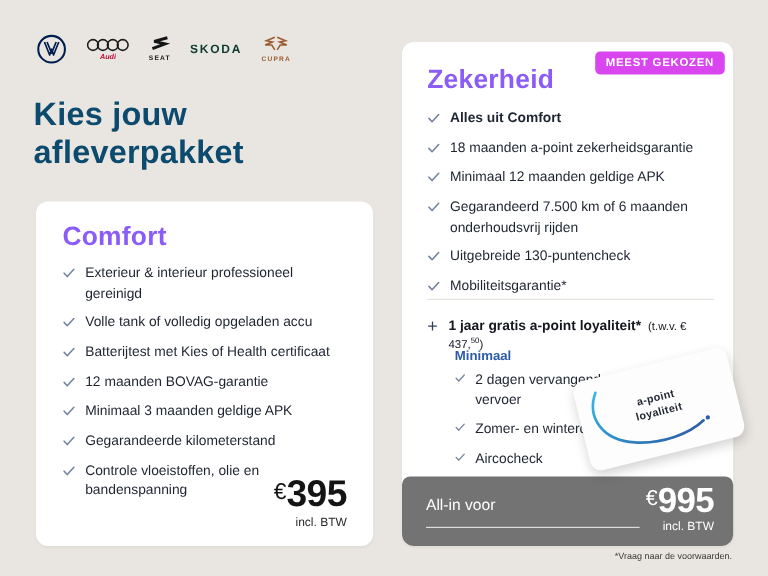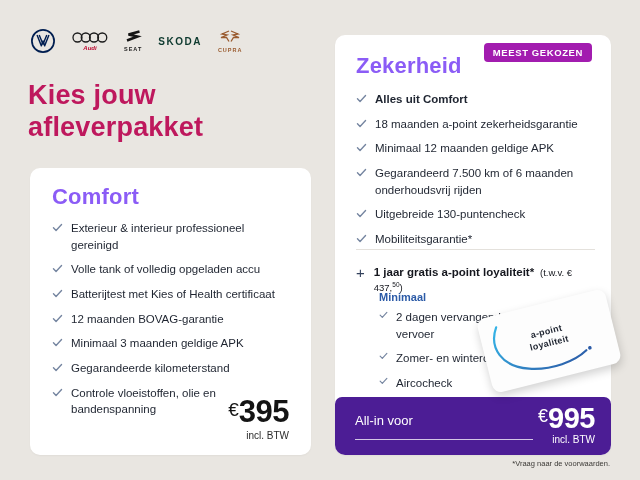--- a/index.html
+++ b/index.html
@@ -17,21 +17,21 @@
   .brand{display:flex;flex-direction:column;align-items:center;justify-content:center;}
   .brand-sub{font-size:5.5px;font-weight:bold;letter-spacing:1px;margin-top:1px;}
   .audi-sub{color:#BB0A30;font-style:italic;letter-spacing:0;font-size:6px;font-weight:bold;}
   .seat-sub{color:#1A1A1A;}
   .cupra-sub{color:#9A5B2F;}
   .skoda-word{font-size:10px;font-weight:bold;letter-spacing:1.5px;color:#0E3A2F;}
 
   
   .headline{
     position:absolute;left:28px;top:80px;width:290px;
-    font-size:27px;line-height:1.17;font-weight:600;color:#be185d;
+    font-size:27px;line-height:1.17;font-weight:600;color:#0c4a6e;
     letter-spacing:0.2px;
   }
 
   
   .card{position:absolute;background:#FFFFFF;border-radius:10px;box-shadow:0 1px 2px rgba(0,0,0,0.04);}
   .card-comfort{left:30px;top:168px;width:281px;height:287px;}
   .card-zeker{left:335px;top:35px;width:276px;height:420px;}
 
   .card-title{font-size:22px;font-weight:bold;color:#8b5cf6;letter-spacing:0.2px;}
   .comfort-title{position:absolute;left:22px;top:16px;}
@@ -47,22 +47,22 @@
 
   
   .price-block{position:absolute;right:22px;bottom:14px;text-align:right;}
   .price-line{white-space:nowrap;}
   .euro{font-size:19px;font-weight:400;color:#141414;vertical-align:6px;}
   .price-num{font-size:31px;font-weight:bold;color:#141414;letter-spacing:-0.5px;}
   .price-note{font-size:10px;color:#2A2A2A;margin-top:0px;}
 
   
   .badge{
-    position:absolute;top:8px;right:19px;
-    background:#a21caf;color:#FFFFFF;border-radius:4px;
+    position:absolute;top:8px;right:7px;
+    background:#d946ef;color:#FFFFFF;border-radius:4px;
     font-size:9.5px;font-weight:bold;letter-spacing:0.6px;
     padding:4px 9px;
   }
 
   
   .divider{position:absolute;left:21px;right:16px;top:214px;height:1px;background:#E4E1DC;}
   .plus-row{position:absolute;left:21px;top:230px;width:245px;display:flex;gap:9px;align-items:flex-start;}
   .plus-icon{font-size:15px;line-height:1;color:#33415C;font-weight:400;margin-top:0px;}
   .plus-text{font-size:11.5px;line-height:1.3;color:#15171E;}
   .plus-title{font-weight:bold;}
@@ -84,21 +84,21 @@
   }
   .loyalty-text{
     position:absolute;left:46px;top:22px;text-align:center;
     font-size:9px;font-weight:bold;color:#1E2430;line-height:1.35;letter-spacing:0.3px;
   }
   .loyalty-arc{position:absolute;left:0;top:0;width:132px;height:76px;}
 
   
   .blue-footer{
     position:absolute;left:0;right:0;bottom:0;height:58px;
-    background:#4c1d95;border-radius:7px 7px 10px 10px;color:#FFFFFF;z-index:2;
+    background:#737373;border-radius:7px 7px 10px 10px;color:#FFFFFF;z-index:2;
   }
   .allin-label{position:absolute;left:20px;top:16px;font-size:13px;color:#FFFFFF;}
   .allin-line{position:absolute;left:20px;right:78px;bottom:15px;height:1px;background:rgba(255,255,255,0.75);}
   .footer-price{position:absolute;right:16px;top:5px;text-align:right;}
   .footer-price .euro{color:#FFFFFF;font-size:18px;vertical-align:6px;}
   .footer-price .price-num{color:#FFFFFF;font-size:29px;}
   .footer-price .price-note{color:#FFFFFF;font-size:10px;margin-top:-1px;}
 
   .footnote{position:absolute;right:30px;top:459px;font-size:7.5px;color:#3C3A36;}
 </style>

